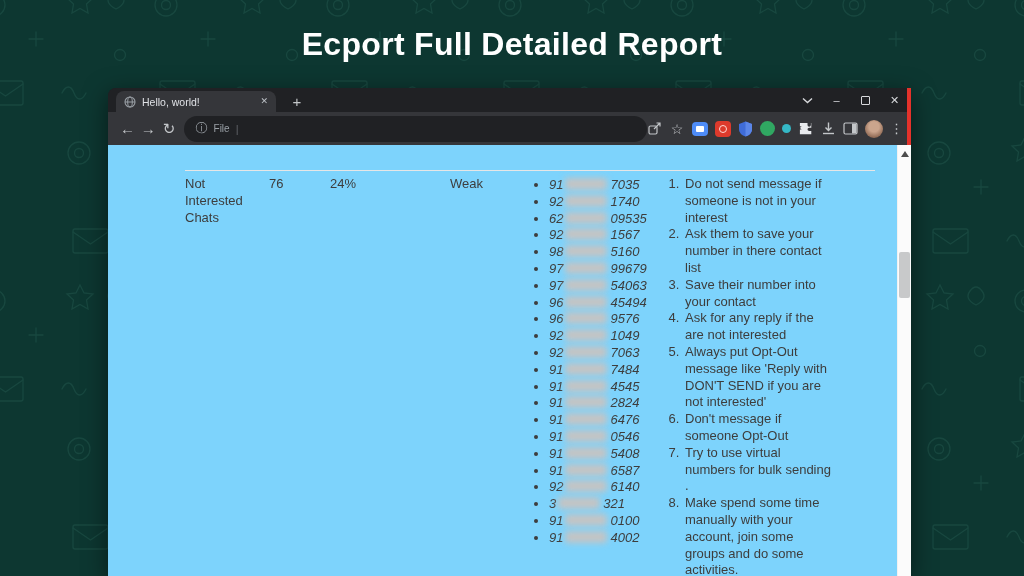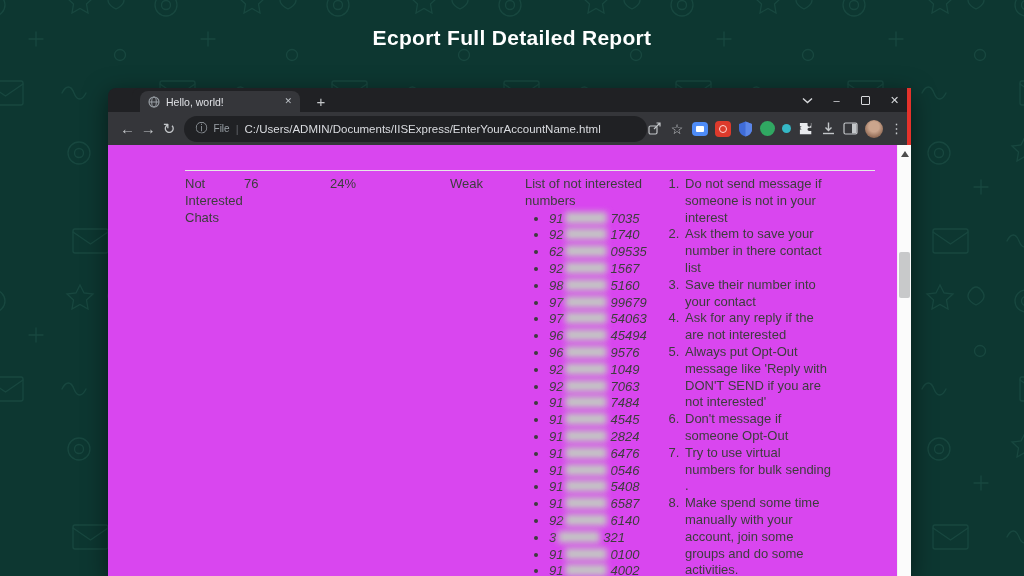--- a/index.html
+++ b/index.html
@@ -3,27 +3,27 @@
 <meta charset="utf-8">
 <style>
   * { margin:0; padding:0; box-sizing:border-box; }
   html,body { width:1024px; height:576px; overflow:hidden; }
   body { font-family:"Liberation Sans", sans-serif; }
 
   .stage { position:relative; width:1024px; height:576px; background:#0d3731; overflow:hidden; }
   .bg-doodles { position:absolute; inset:0; }
 
   .page-title { position:absolute; top:26px; left:0; width:100%; text-align:center;
-    color:#ffffff; font-size:21px; font-weight:600; letter-spacing:.3px; }
+    color:#ffffff; font-size:32px; font-weight:600; letter-spacing:.3px; }
 
   
   .browser { position:absolute; left:108px; top:88px; width:803px; height:488px;
     border-radius:8px 8px 0 0; box-shadow:0 6px 24px rgba(0,0,0,.5); background:#202124; }
 
-  .tabstrip { position:relative; height:24px; background:#202124; border-radius:8px 8px 0 0;margin-left:24px; }
+  .tabstrip { position:relative; height:24px; background:#202124; border-radius:8px 8px 0 0; }
   .tab { position:absolute; left:8px; top:3px; width:160px; height:21px; background:#35363a;
     border-radius:8px 8px 0 0; display:flex; align-items:center; padding:0 8px; gap:6px; }
   .tab-title { color:#dfe1e5; font-size:10.5px; flex:1; white-space:nowrap; overflow:hidden; }
   .tab-close { color:#bdc1c6; font-size:9px; line-height:1; cursor:default; }
   .new-tab { position:absolute; left:178px; top:3px; width:22px; height:21px; color:#c4c7c9;
     font-size:15px; display:flex; align-items:center; justify-content:center; }
   .win-controls { position:absolute; right:2px; top:0; height:24px; display:flex; align-items:center; }
   .win-btn { width:29px; height:24px; display:flex; align-items:center; justify-content:center;
     color:#d7d9dc; font-size:11px; }
   .maxi-box { width:9px; height:9px; border:1px solid #d7d9dc; border-radius:1px; }
@@ -39,26 +39,26 @@
   .omni-url { color:#dadce0; font-size:11.5px; }
   .tb-right { margin-left:auto; display:flex; align-items:center; gap:7px; }
   .ext { border-radius:4px; }
   .dot-menu { color:#c8cbce; font-size:13px; width:12px; text-align:center; }
   .avatar { width:18px; height:18px; border-radius:50%;
     background:radial-gradient(circle at 50% 38%, #cba58d 0 35%, #96705a 70%, #7d5b47 100%); }
 
   .red-edge { position:absolute; right:0; top:0; width:4px; height:57px; background:#e5322b; z-index:5; }
 
   
-  .content { position:relative; width:803px; height:431px; background:#d946ef; overflow:hidden;
+  .content { position:relative; width:803px; height:431px; background:#7dd3fc; overflow:hidden;
     color:#3d3d3d; font-size:13px; line-height:16.8px; }
   .row-border { position:absolute; left:77px; top:25px; width:690px; border-top:1px solid #e6e6e6; }
   .col { position:absolute; top:31px; }
   .col-metric   { left:77px;  width:68px; }
-  .col-count    { left:136px; }
+  .col-count    { left:161px; }
   .col-percent  { left:222px; }
   .col-strength { left:342px; }
   .col-list     { left:417px; width:130px; }
   .col-sugg     { left:558px; width:166px; }
 
   .num-list { list-style:disc; margin:1px 0 0 0; padding-left:24px; }
   .num-list li { line-height:16.8px; color:#3d3d3d;font-style:italic; }
   .blur-mask { display:inline-block; width:42px; height:12px; background:#c4c4c4; border-radius:2px;
     filter:blur(3px); vertical-align:-1px; margin:0 3px 0 2px; }
 
@@ -159,21 +159,20 @@
 
     <div class="toolbar">
       <div class="nav-ico">←</div>
       <div class="nav-ico">→</div>
       <div class="nav-ico">↻</div>
 
       <div class="omnibox">
         <span class="omni-info">ⓘ</span>
         <span class="omni-scheme">File</span>
         <span class="omni-sep">|</span>
-        <span class="omni-url">C:/Users/ADMIN/Documents/IISExpress/EnterYourAccountName.html</span>
       </div>
 
       <div class="tb-right">
         <svg class="mini" width="15" height="15" viewBox="0 0 15 15">
           <rect x="2" y="5" width="8" height="8" rx="1.5" fill="none" stroke="#c3c6c9" stroke-width="1.2"></rect>
           <path d="M7 8 L13 2 M9.5 2 H13 V5.5" fill="none" stroke="#c3c6c9" stroke-width="1.2"></path>
         </svg>
         <div class="nav-ico" style="width:16px;font-size:14px">☆</div>
 
         <div class="ext" style="width:16px;height:14px;background:#4e8cf7;display:flex;align-items:center;justify-content:center">
@@ -207,21 +206,20 @@
 
     <div class="content">
       <div class="row-border"></div>
 
       <div class="col col-metric">Not Interested Chats</div>
       <div class="col col-count">76</div>
       <div class="col col-percent">24%</div>
       <div class="col col-strength">Weak</div>
 
       <div class="col col-list">
-        <div>List of not interested numbers</div>
         <ul class="num-list">
 
             <li><span>91</span><span class="blur-mask"></span><span>7035</span></li>
 
             <li><span>92</span><span class="blur-mask"></span><span>1740</span></li>
 
             <li><span>62</span><span class="blur-mask"></span><span>09535</span></li>
 
             <li><span>92</span><span class="blur-mask"></span><span>1567</span></li>
 

